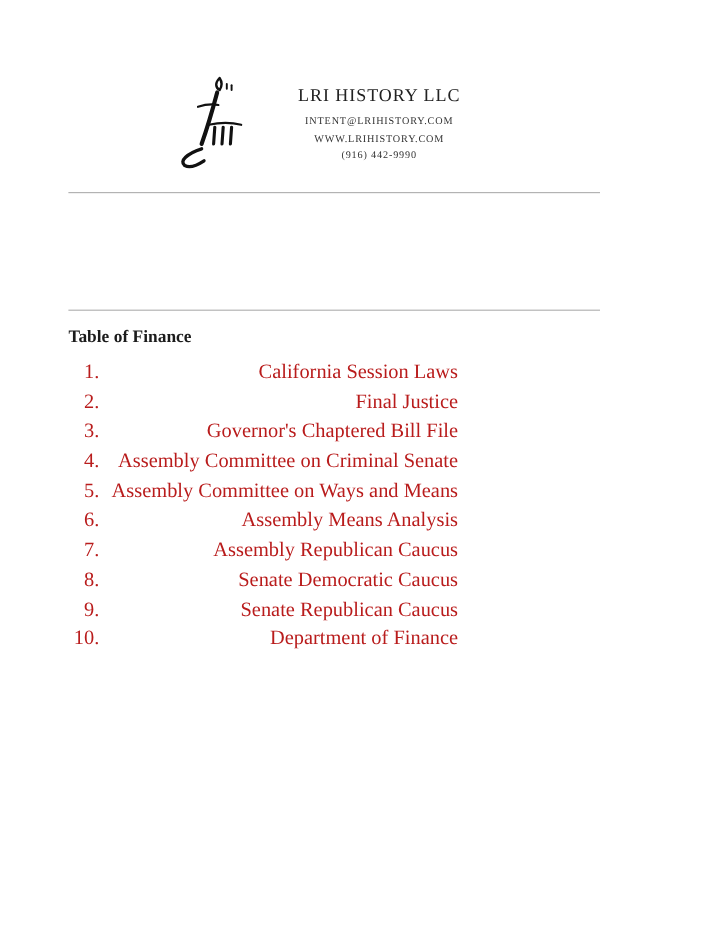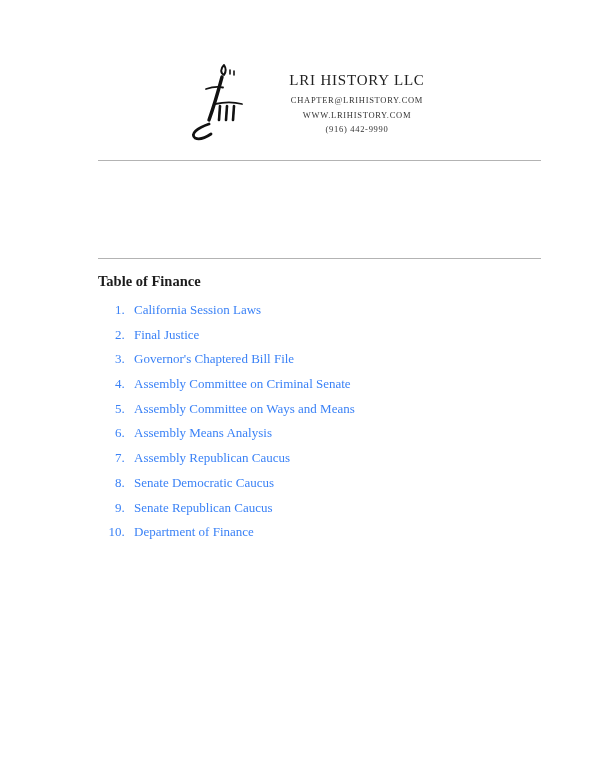--- a/index.html
+++ b/index.html
@@ -8,21 +8,20 @@
     background: #ffffff;
     font-family: "Liberation Serif", "DejaVu Serif", serif;
     color: #1c1c1c;
   }
   .page {
     position: relative;
     width: 500px;
     height: 776px;
     background: #ffffff;
     overflow: hidden;
-    margin-left: 41px;
   }
 
   
   .header {
     position: absolute;
     top: 60px;
     left: 145px;
     display: flex;
     align-items: flex-start;
   }
@@ -87,25 +86,26 @@
     color: #1c1c1c;
   }
   .toc-list {
     position: absolute;
     top: 303px;
     left: 57px;
     list-style: decimal;
     padding-left: 30px;
   }
   .toc-list li {
-    font-size: 13px;
+    font-size: 17px;
     line-height: 14px;
     margin-bottom: 10.7px;
-    color: #3b82f6;
+    color: #b91c1c;
     padding-left: 6px;
+    text-align: right;
   }
 </style>
 </head>
 <body>
 
 <div class="page">
 
   <div class="header">
     <span class="logo">
       <svg viewBox="0 0 70 82" width="72" height="82" fill="none" stroke="#111" stroke-linecap="round" stroke-linejoin="round">
@@ -123,21 +123,21 @@
 
         <path d="M33 46 L32 60" stroke-width="2.6"></path>
         <path d="M40 46 L39 60" stroke-width="2.6"></path>
         <path d="M47 46 L46 60" stroke-width="2.6"></path>
 
         <path d="M22 64 C10 68 3 74 8 78 C12 80 18 78 24 74" stroke-width="2.8"></path>
       </svg>
     </span>
     <div class="contact-block">
       <div class="company-name">LRI HISTORY LLC</div>
-      <div class="contact-line">CHAPTER@LRIHISTORY.COM</div>
+      <div class="contact-line">INTENT@LRIHISTORY.COM</div>
       <div class="contact-line">WWW.LRIHISTORY.COM</div>
       <div class="contact-line">(916) 442-9990</div>
     </div>
   </div>
 
   <hr class="rule rule-1">
 
 
   <hr class="rule rule-2">
 

